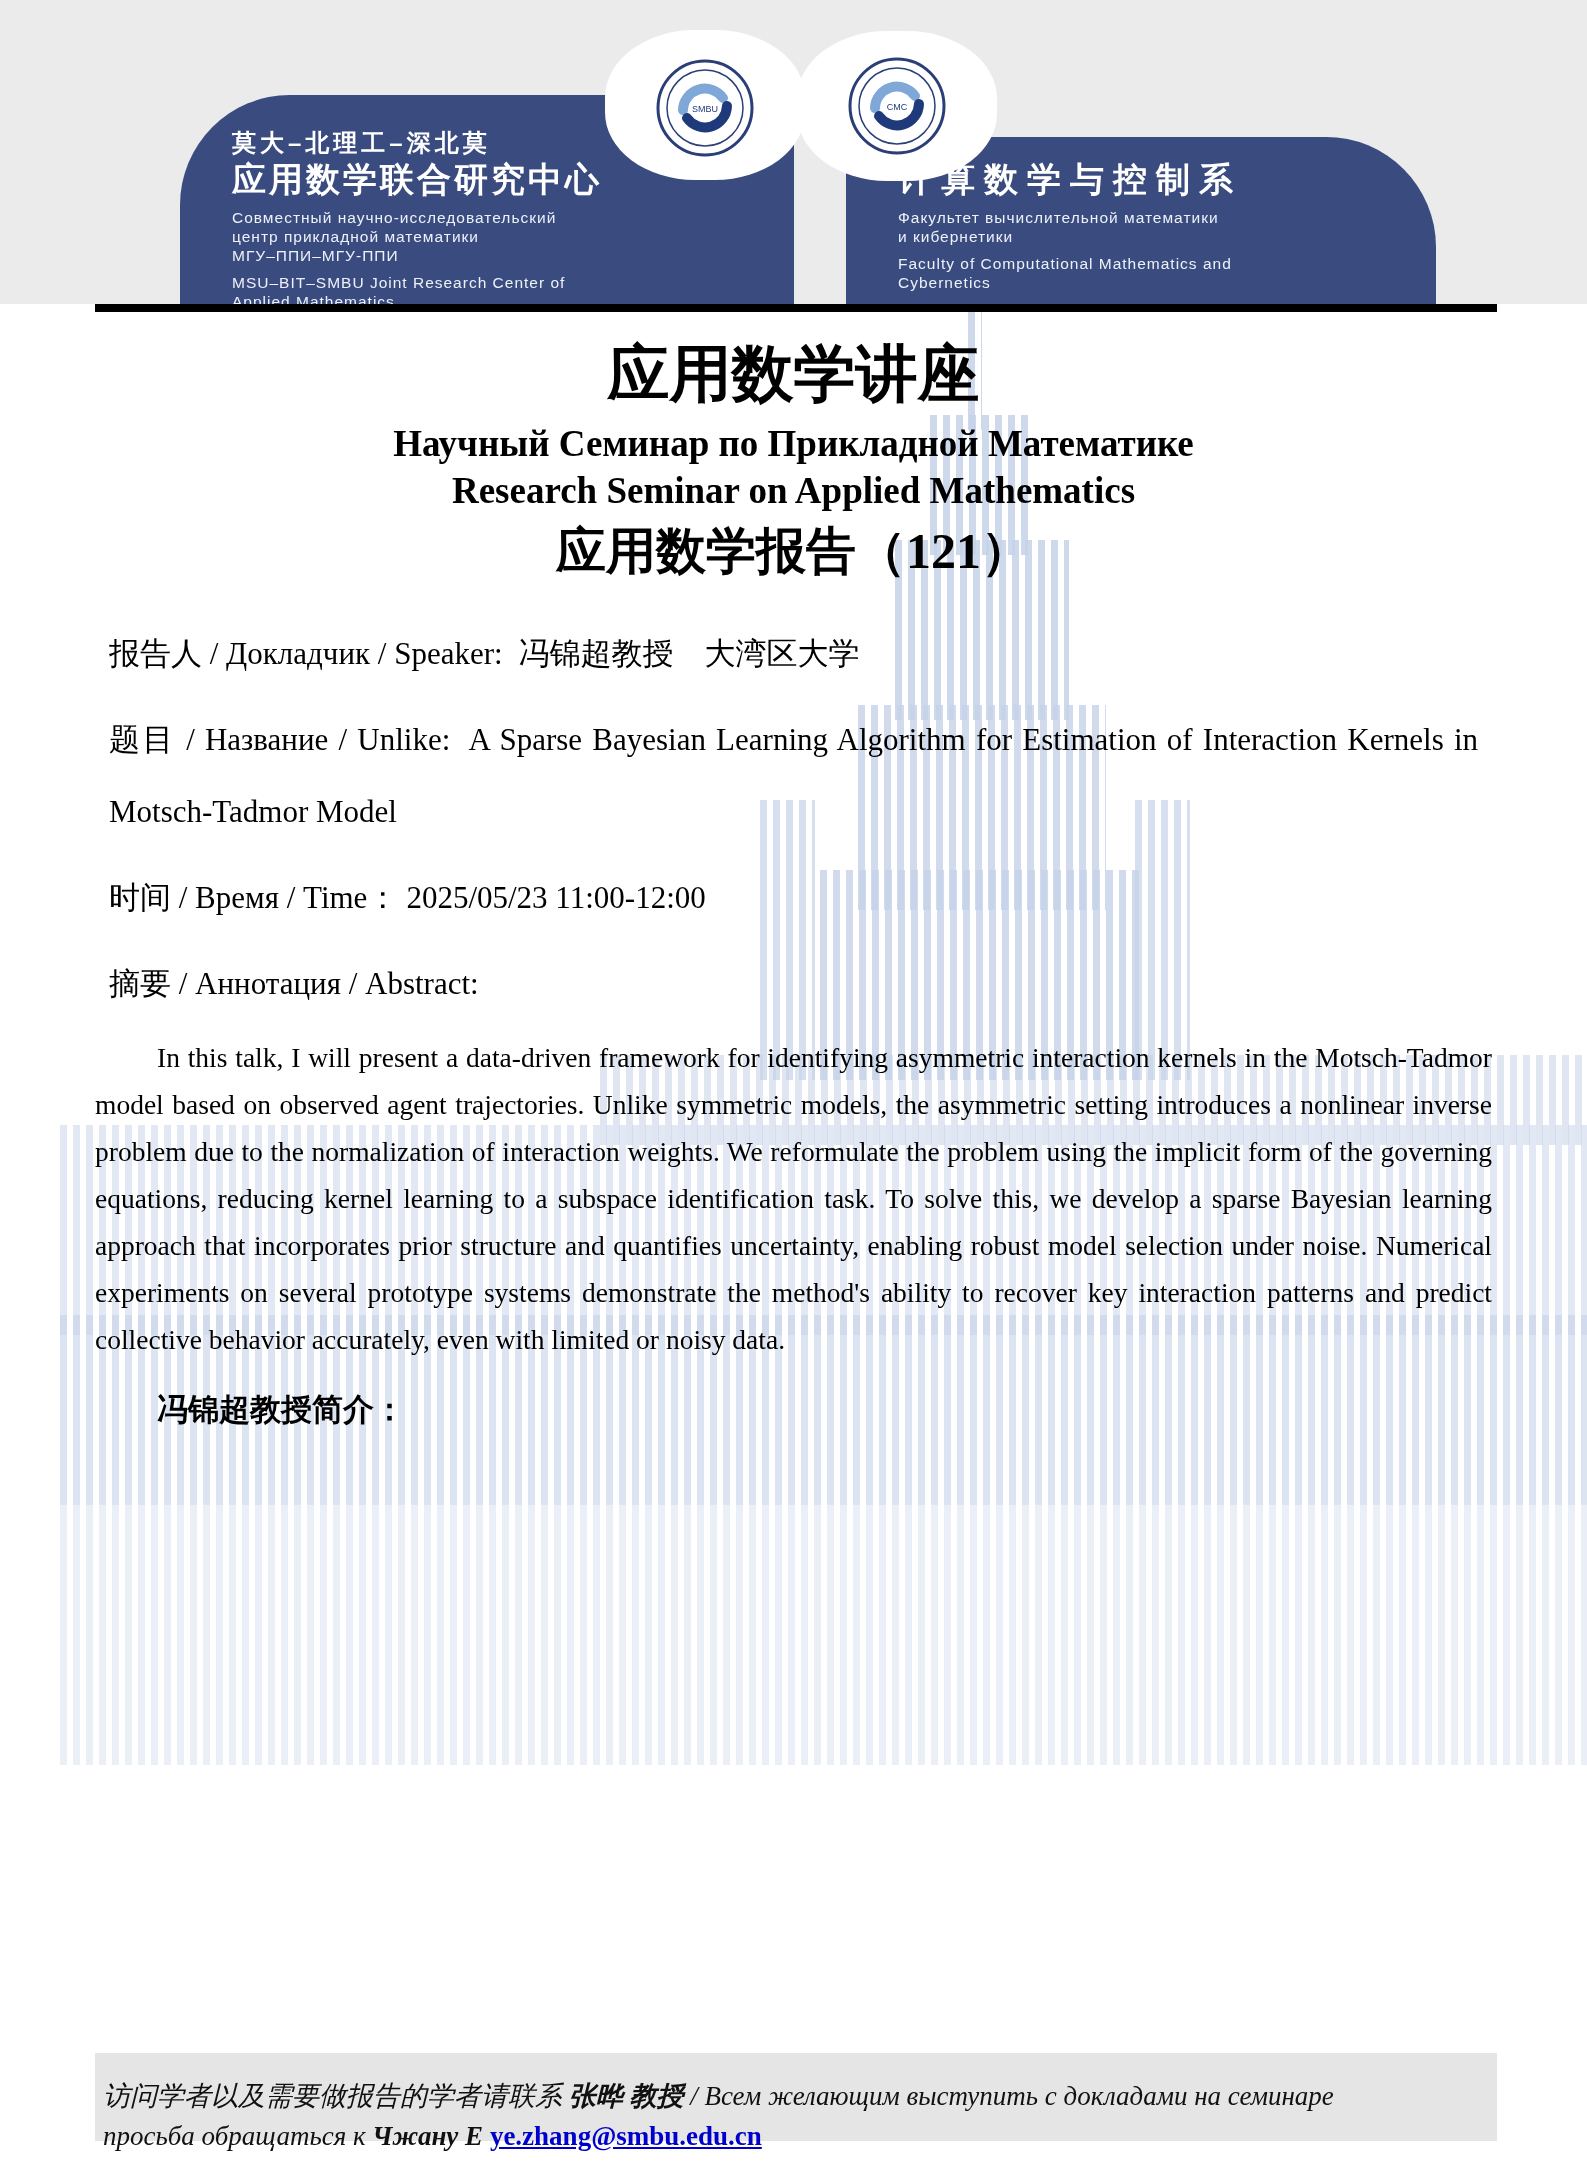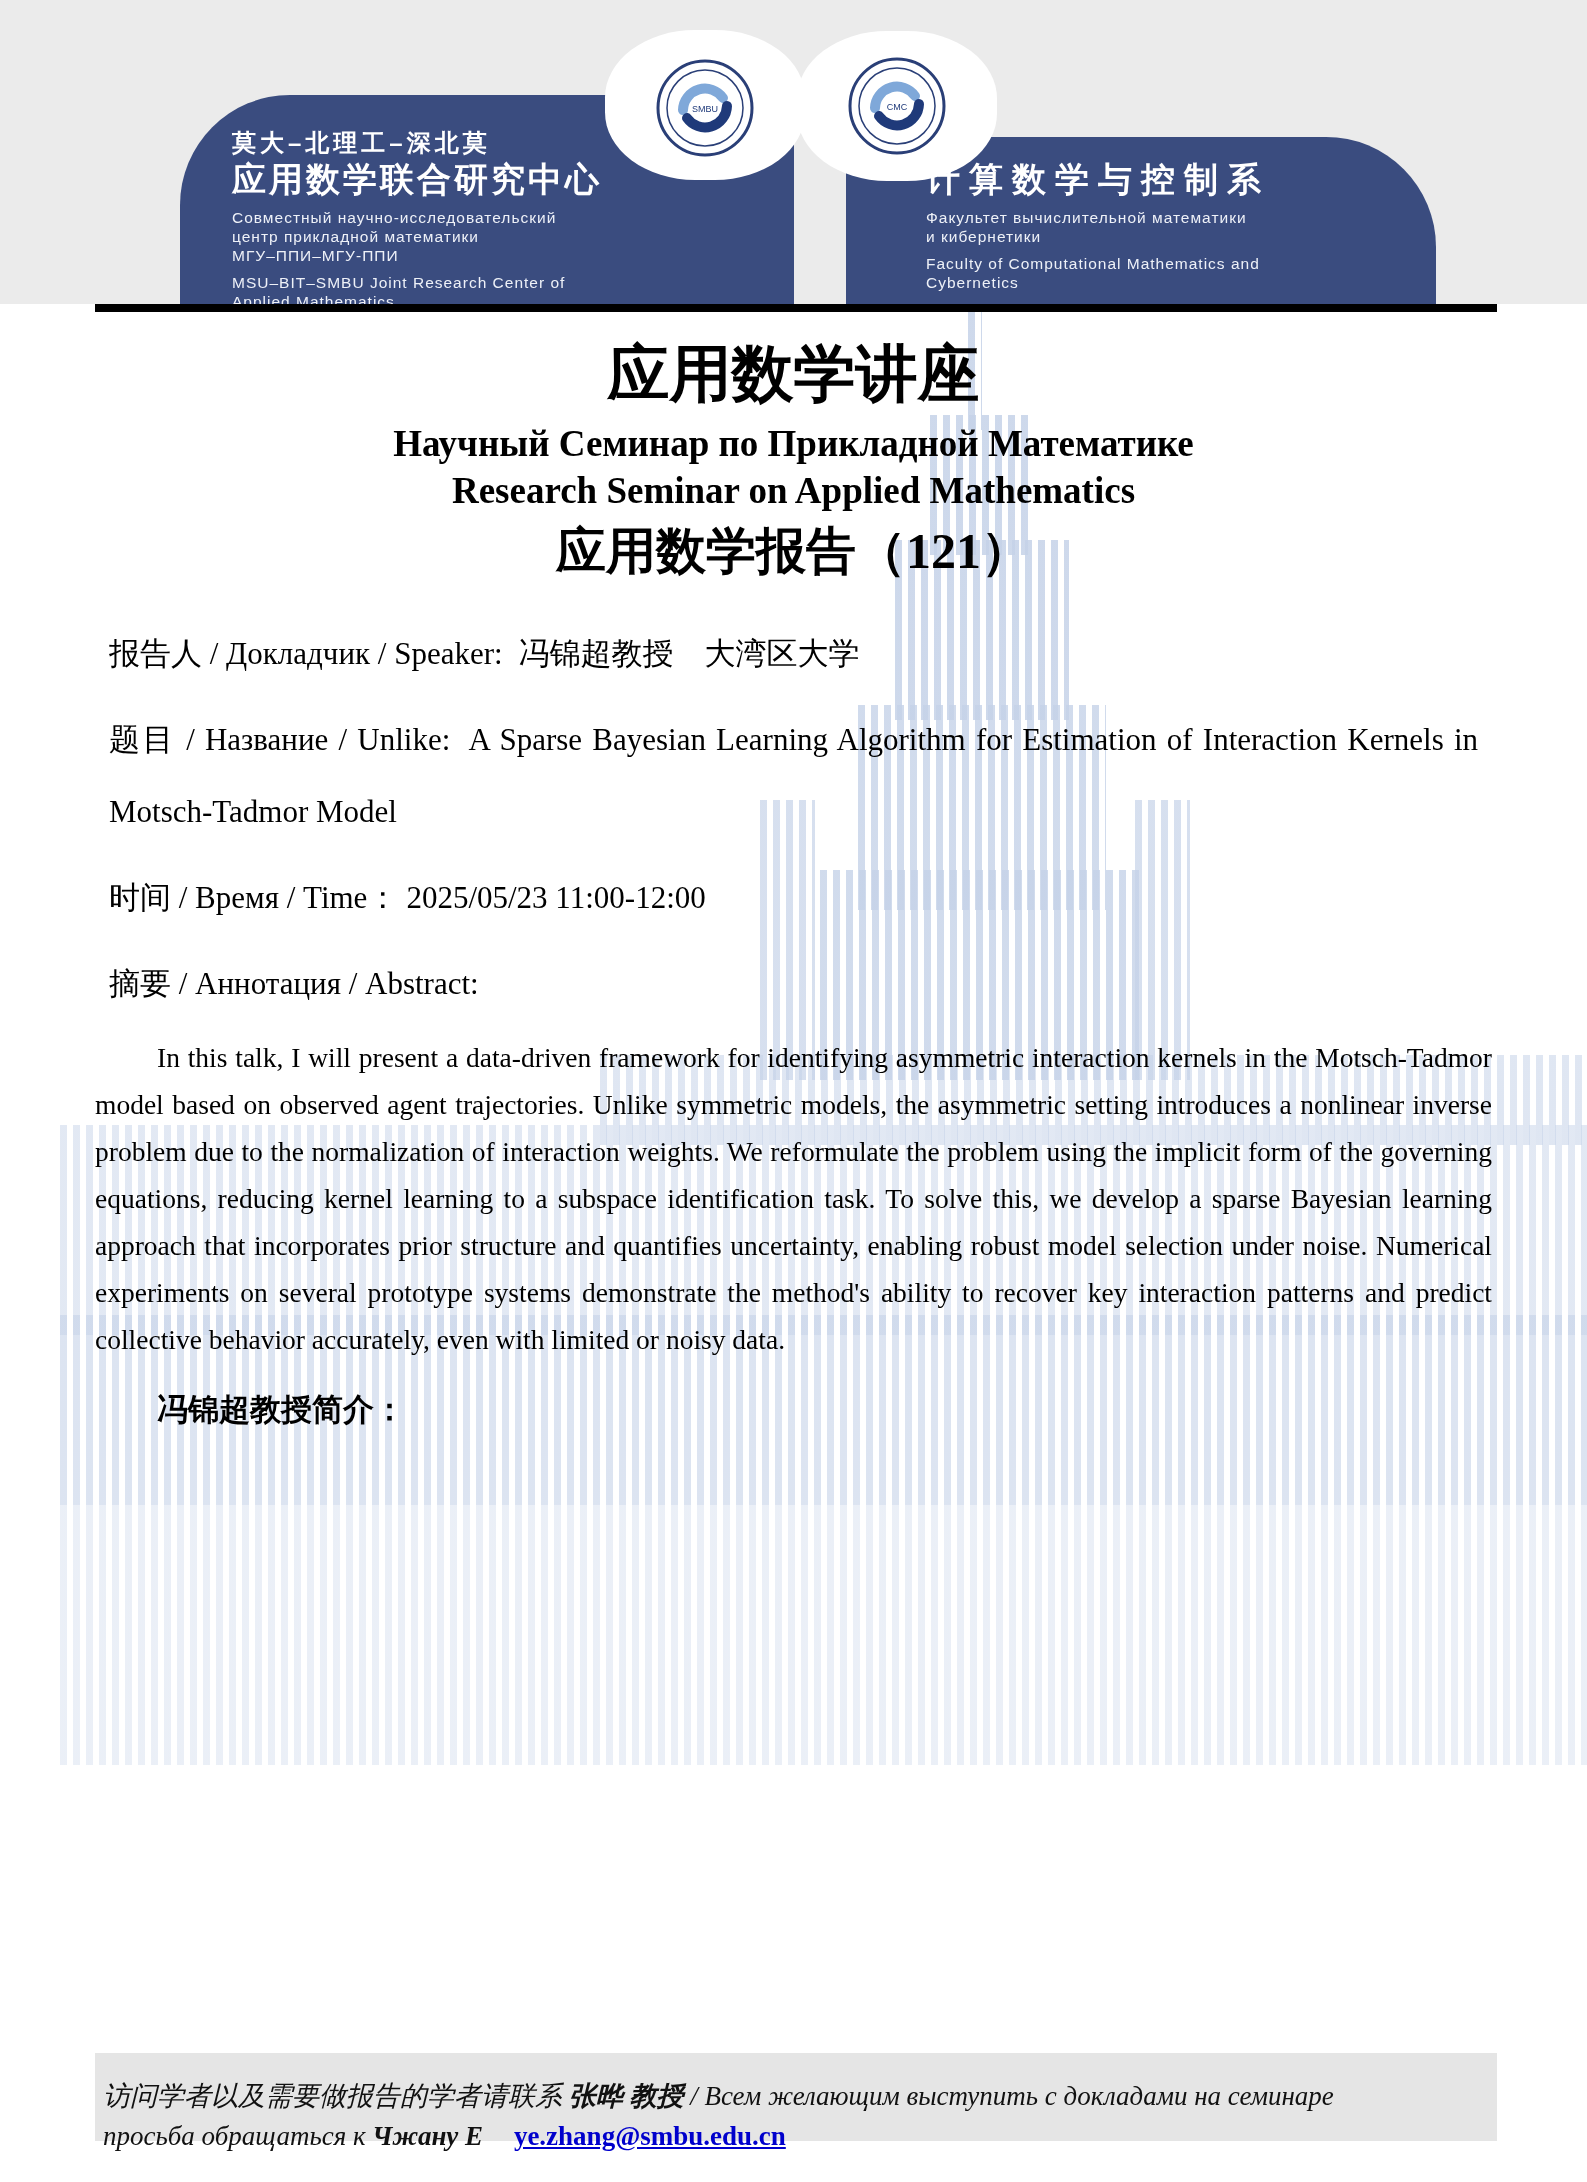--- a/index.html
+++ b/index.html
@@ -19,21 +19,21 @@
   .banner-left{left:180px;top:95px;width:614px;height:209px;border-radius:110px 34px 0 0;}
   .banner-right{left:846px;top:137px;width:590px;height:167px;border-radius:34px 110px 0 0;}
   .halo{position:absolute;background:#ffffff;border-radius:45%;z-index:3;}
   .banner-left .halo{left:425px;top:-65px;width:200px;height:150px;}
   .banner-right .halo{left:-49px;top:-106px;width:200px;height:150px;}
   .logo{position:absolute;z-index:4;width:100px;height:100px;}
   .banner-left .logo{left:475px;top:-37px;}
   .banner-right .logo{left:1px;top:-81px;}
   .banner-body{position:relative;z-index:5;}
   .banner-left .banner-body{padding:33px 0 0 52px;}
-  .banner-right .banner-body{padding:21px 0 0 80px;}
+  .banner-right .banner-body{padding:21px 0 0 52px;}
   .b-zh-small{font-size:24px;font-weight:bold;letter-spacing:4px;line-height:30px;}
   .b-zh-big{font-size:34px;font-weight:bold;letter-spacing:3px;line-height:42px;}
   .banner-right .b-zh-big{letter-spacing:9px;}
   .b-sub{font-size:15.5px;line-height:19px;letter-spacing:1px;color:#eef1f8;}
   .b-gap{height:8px;}
 
   
   .rule{position:absolute;left:95px;top:304px;width:1402px;height:8px;background:#000;z-index:2;}
 
   
@@ -48,21 +48,21 @@
   .d-line .val{margin-left:8px;}
 
   .abstract{font-size:27.5px;line-height:47px;text-align:justify;text-indent:62px;margin:10px 0 0 0;}
   .bio-head{font-size:31px;font-weight:bold;line-height:66px;text-indent:62px;margin:14px 0 0 0;}
   .bio-text{font-size:31px;line-height:70px;text-align:justify;text-indent:62px;margin:4px 0 0 0;}
 
   
   .footer{position:absolute;left:95px;top:2053px;width:1402px;height:88px;background:#e5e5e5;z-index:1;
           font-style:italic;font-size:27px;line-height:40px;padding:23px 8px;box-sizing:border-box;color:#111;}
   .footer b{font-weight:bold;}
-  .email{color:#0000cc;text-decoration:underline;font-weight:bold;font-style:normal;cursor:pointer;margin-left:24px;}
+  .email{color:#0000cc;text-decoration:underline;font-weight:bold;font-style:normal;cursor:pointer;}
 </style>
 </head>
 <body>
 
 <div class="page">
 
   <div class="header-band"></div>
 
   <div>
     <div class="wm-star" style="left:967px;top:256px;opacity:.8;"></div>

